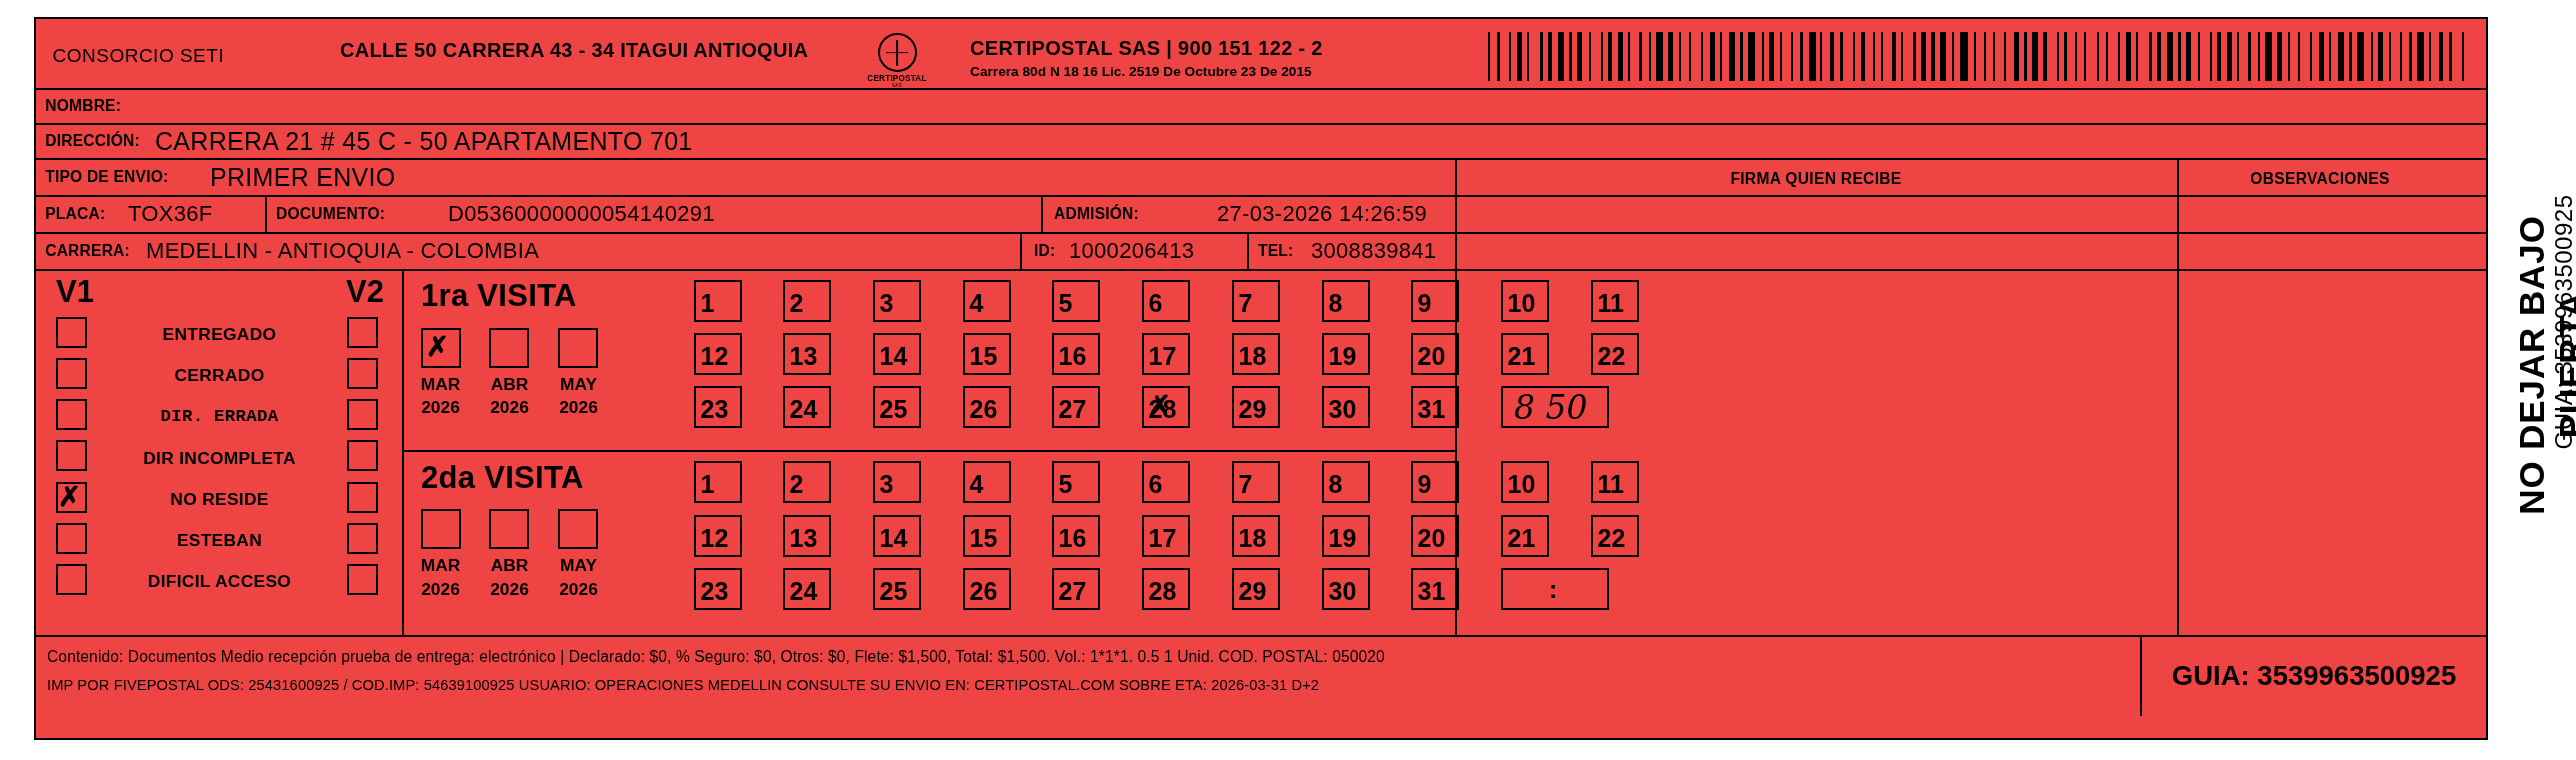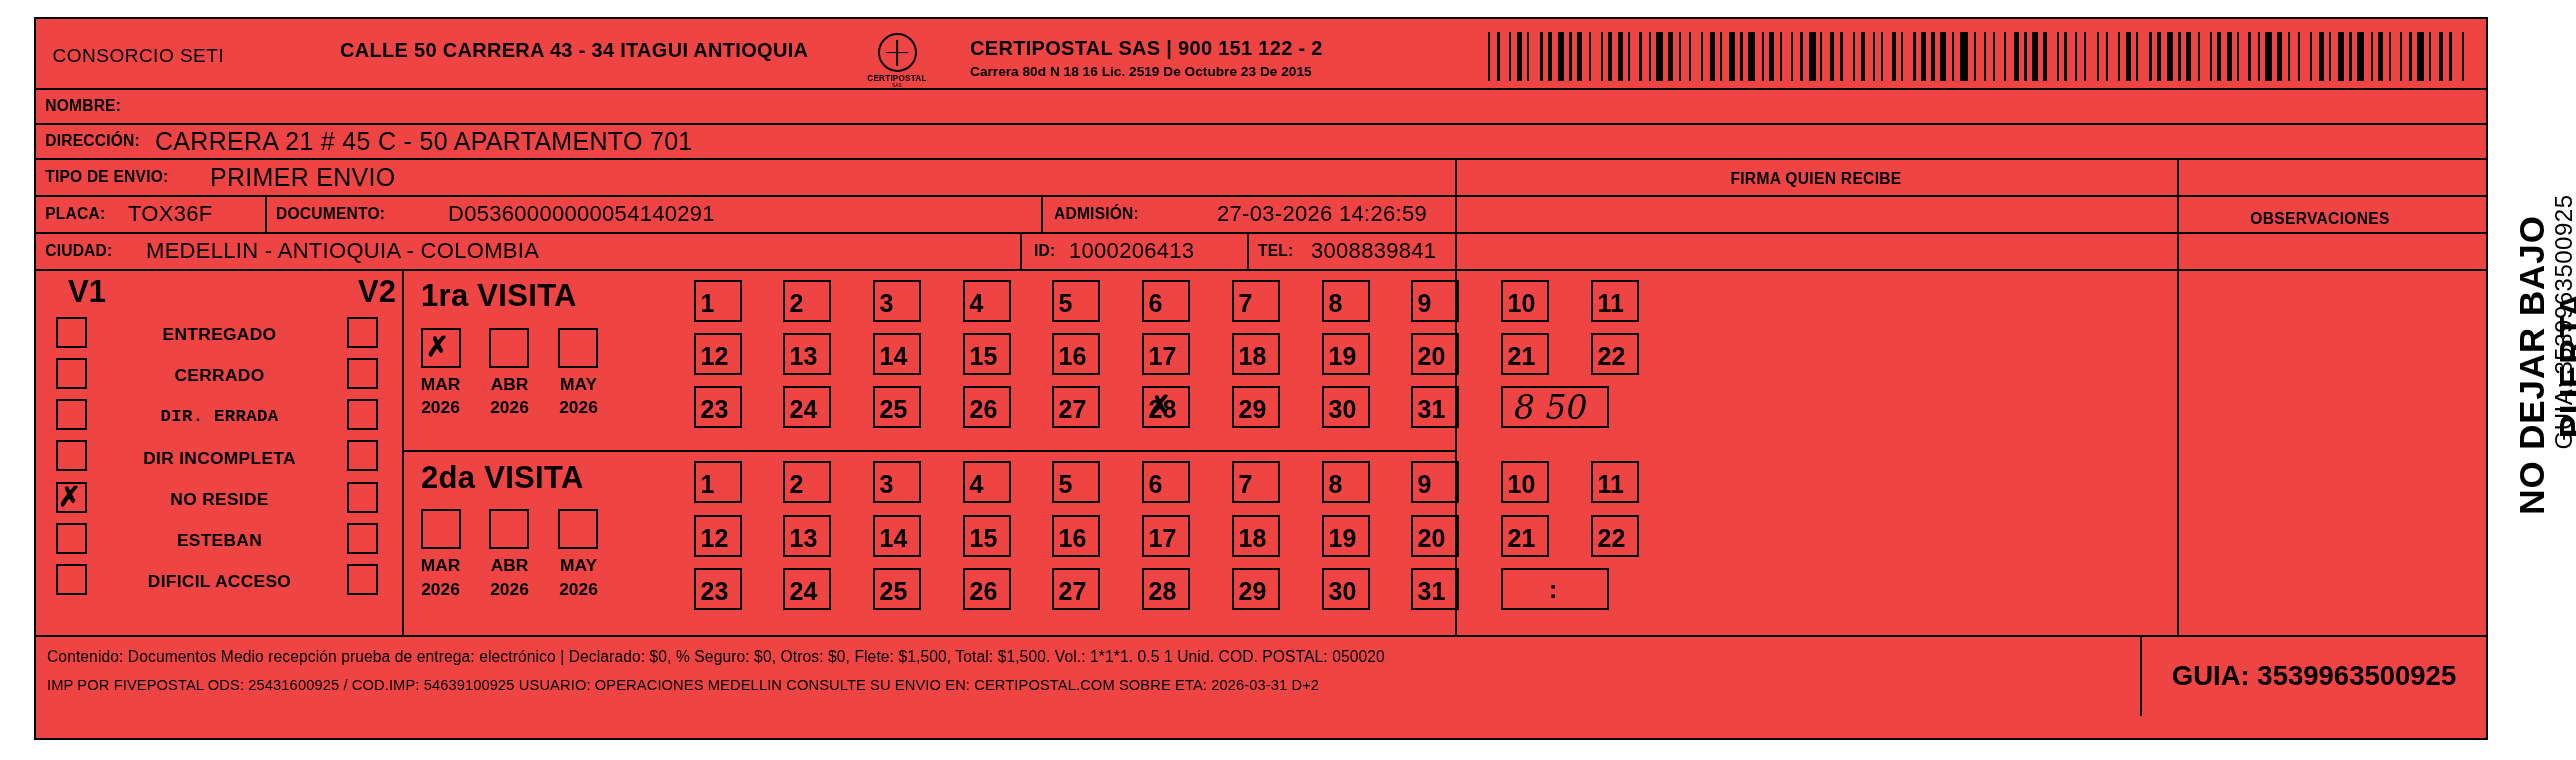--- a/index.html
+++ b/index.html
@@ -34,21 +34,21 @@
   .cap{position:absolute;left:9.2px;top:50%;transform:translateY(-50%);font-size:15.6px;font-weight:bold;letter-spacing:0.2px;}
   .val{position:absolute;top:50%;transform:translateY(-50%);font-size:25px;letter-spacing:0.3px;}
   .val.small{font-size:22px;}
 
   .vline{position:absolute;width:2.3px;background:#000;}
 
   .firma-head{position:absolute;top:0;height:37px;line-height:37px;text-align:center;font-size:15.6px;font-weight:bold;letter-spacing:0.3px;}
 
   
   .mid{position:relative;height:366px;border-bottom:2.3px solid #000;box-sizing:border-box;}
-  .vcol{position:absolute;font-size:31px;font-weight:bold;margin-left:12px;}
+  .vcol{position:absolute;font-size:31px;font-weight:bold;}
   .chk{position:absolute;border:2.3px solid #000;width:31px;height:31px;box-sizing:border-box;}
   .statuslbl{position:absolute;font-size:17.4px;font-weight:bold;letter-spacing:0.3px;text-align:center;}
   .xmark{position:absolute;font-size:27.5px;line-height:27.5px;font-weight:bold;}
 
   .visit-title{position:absolute;font-size:31px;font-weight:bold;letter-spacing:0.3px;}
   .mbox{position:absolute;border:2.3px solid #000;width:40px;height:40px;box-sizing:border-box;}
   .mlab{position:absolute;font-size:17.4px;font-weight:bold;text-align:center;width:55px;}
   .ylab{position:absolute;font-size:17.4px;font-weight:bold;text-align:center;width:55px;}
 
   .daybox{position:absolute;border:2.3px solid #000;box-sizing:border-box;width:48px;height:42px;}
@@ -198,38 +198,38 @@
       <div class="cap">DIRECCIÓN:</div>
       <div class="val" style="left:119px;">CARRERA 21 # 45 C - 50 APARTAMENTO 701</div>
     </div>
 
     <div class="row r-tipo">
       <div class="cap">TIPO DE ENVIO:</div>
       <div class="val" style="left:174px;">PRIMER ENVIO</div>
       <div class="vline" style="left:1419px;top:0;height:37px;"></div>
       <div class="vline" style="left:2141px;top:0;height:37px;"></div>
       <div class="firma-head" style="left:1419px;width:722px;">FIRMA QUIEN RECIBE</div>
-      <div class="firma-head" style="left:2141px;width:286px;margin-top:40px;">OBSERVACIONES</div>
+      <div class="firma-head" style="left:2141px;width:286px;">OBSERVACIONES</div>
     </div>
 
     <div class="row r-placa">
       <div class="cap">PLACA:</div>
       <div class="val small" style="left:92px;">TOX36F</div>
       <div class="vline" style="left:229px;top:0;height:37px;"></div>
       <div class="cap" style="left:240px;">DOCUMENTO:</div>
       <div class="val small" style="left:412px;">D05360000000054140291</div>
       <div class="vline" style="left:1005px;top:0;height:37px;"></div>
       <div class="cap" style="left:1018px;">ADMISIÓN:</div>
       <div class="val small" style="left:1181px;">27-03-2026 14:26:59</div>
       <div class="vline" style="left:1419px;top:0;height:37px;"></div>
       <div class="vline" style="left:2141px;top:0;height:37px;"></div>
     </div>
 
     <div class="row r-ciudad">
-      <div class="cap">CIUDAD:</div>
+      <div class="cap">CARRERA:</div>
       <div class="val small" style="left:110px;">MEDELLIN - ANTIOQUIA - COLOMBIA</div>
       <div class="vline" style="left:984px;top:0;height:37px;"></div>
       <div class="cap" style="left:998px;">ID:</div>
       <div class="val small" style="left:1033px;">1000206413</div>
       <div class="vline" style="left:1211px;top:0;height:37px;"></div>
       <div class="cap" style="left:1222px;">TEL:</div>
       <div class="val small" style="left:1275px;">3008839841</div>
       <div class="vline" style="left:1419px;top:0;height:37px;"></div>
       <div class="vline" style="left:2141px;top:0;height:37px;"></div>
     </div>

